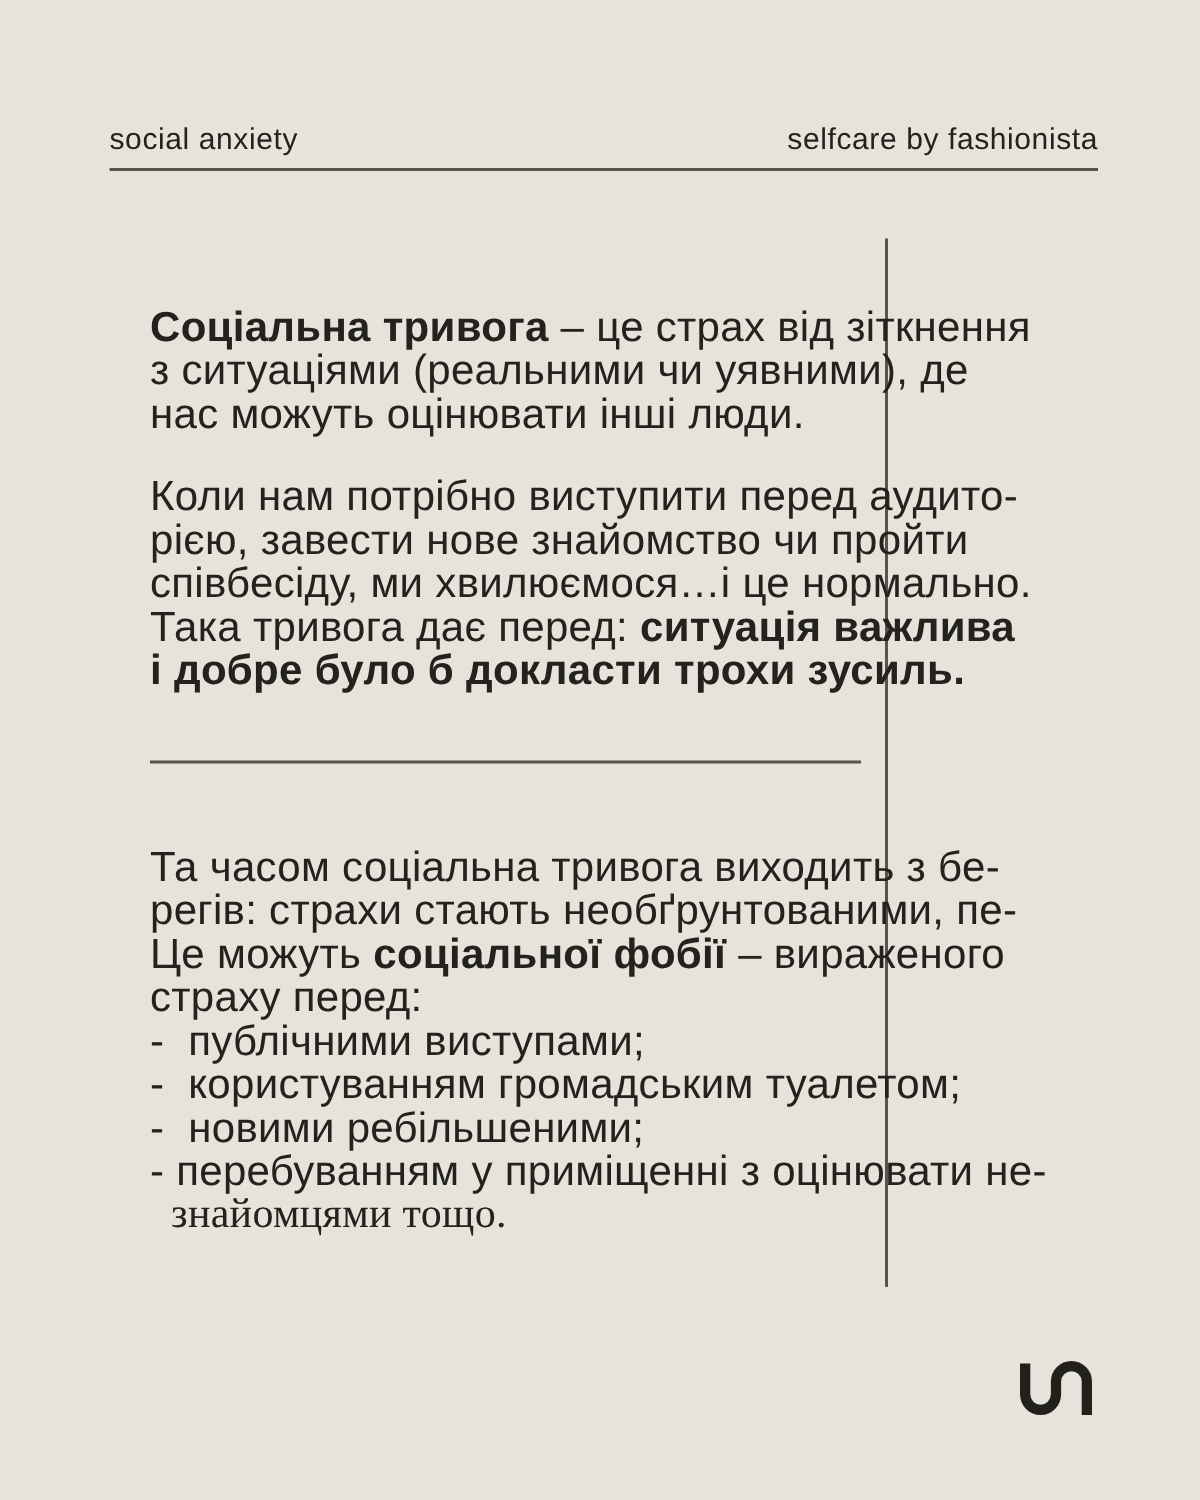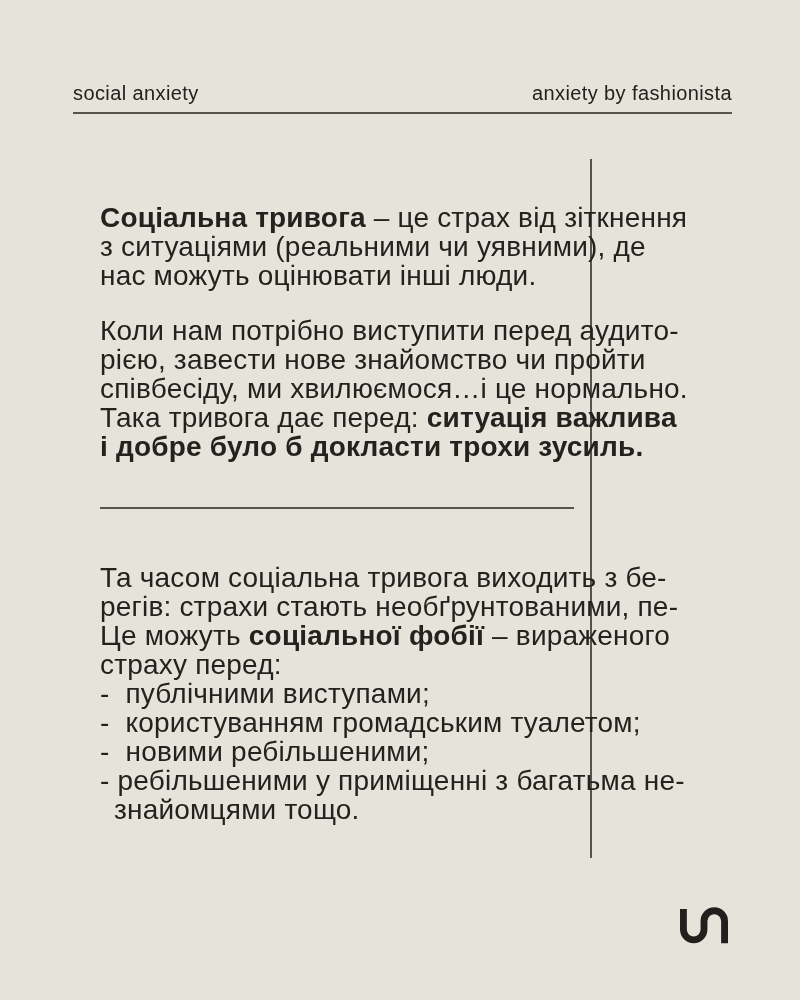--- a/index.html
+++ b/index.html
@@ -25,36 +25,36 @@
   }
   .rule{background:var(--rule);}
   .header-rule{position:absolute;left:73px;top:112px;width:659px;height:2px;}
   .v-rule{position:absolute;left:590px;top:159px;width:2px;height:699px;}
   .mid-rule{position:absolute;left:100px;top:507px;width:474px;height:2px;}
   .para{
     position:absolute;left:100px;width:492px;
     font-size:28px;line-height:29px;letter-spacing:0.2px;
   }
   .para .line{white-space:pre;}
-  .para .line.indent{padding-left:14px;}
+  .para .line.indent{padding-left:14px;font-family:Liberation Serif, serif;}
   .b{font-weight:700;}
   .para1{top:203px;}
   .para2{top:316px;}
   .para3{top:563px;}
   .logo{position:absolute;left:680px;top:905px;width:48px;height:44px;}
   .logo svg{display:block;}
 </style>
 </head>
 <body>
 
 <div class="canvas">
 
   <div class="header">
     <span>social anxiety</span>
-    <span>anxiety by fashionista</span>
+    <span>selfcare by fashionista</span>
   </div>
 
   <div class="rule header-rule"></div>
 
   <div class="rule v-rule"></div>
 
   <section class="para para1">
       <div class="line"><span class="b">Соціальна тривога</span><span> – це страх від зіткнення</span></div>
       <div class="line"><span>з ситуаціями (реальними чи уявними), де</span></div>
       <div class="line"><span>нас можуть оцінювати інші люди.</span></div>
@@ -71,21 +71,21 @@
   <div class="rule mid-rule"></div>
 
   <section class="para para3">
       <div class="line"><span>Та часом соціальна тривога виходить з бе-</span></div>
       <div class="line"><span>регів: страхи стають необґрунтованими, пе-</span></div>
       <div class="line"><span>Це можуть </span><span class="b">соціальної фобії</span><span> – вираженого</span></div>
       <div class="line"><span>страху перед:</span></div>
       <div class="line"><span>-  публічними виступами;</span></div>
       <div class="line"><span>-  користуванням громадським туалетом;</span></div>
       <div class="line"><span>-  новими ребільшеними;</span></div>
-      <div class="line"><span>- ребільшеними у приміщенні з багатьма не-</span></div>
+      <div class="line"><span>- перебуванням у приміщенні з оцінювати не-</span></div>
       <div class="line indent"><span>знайомцями тощо.</span></div>
     </section>
 
   <div class="logo">
     <svg width="48" height="44" viewBox="0 0 56 50" fill="none" xmlns="http://www.w3.org/2000/svg">
       <path d="M 4 4 V 28 A 12 12 0 0 0 28 28 V 18 A 12 12 0 0 1 52 18 V 44" stroke="var(--logo)" stroke-width="8" fill="none"></path>
     </svg>
   </div>
 
 </div>

